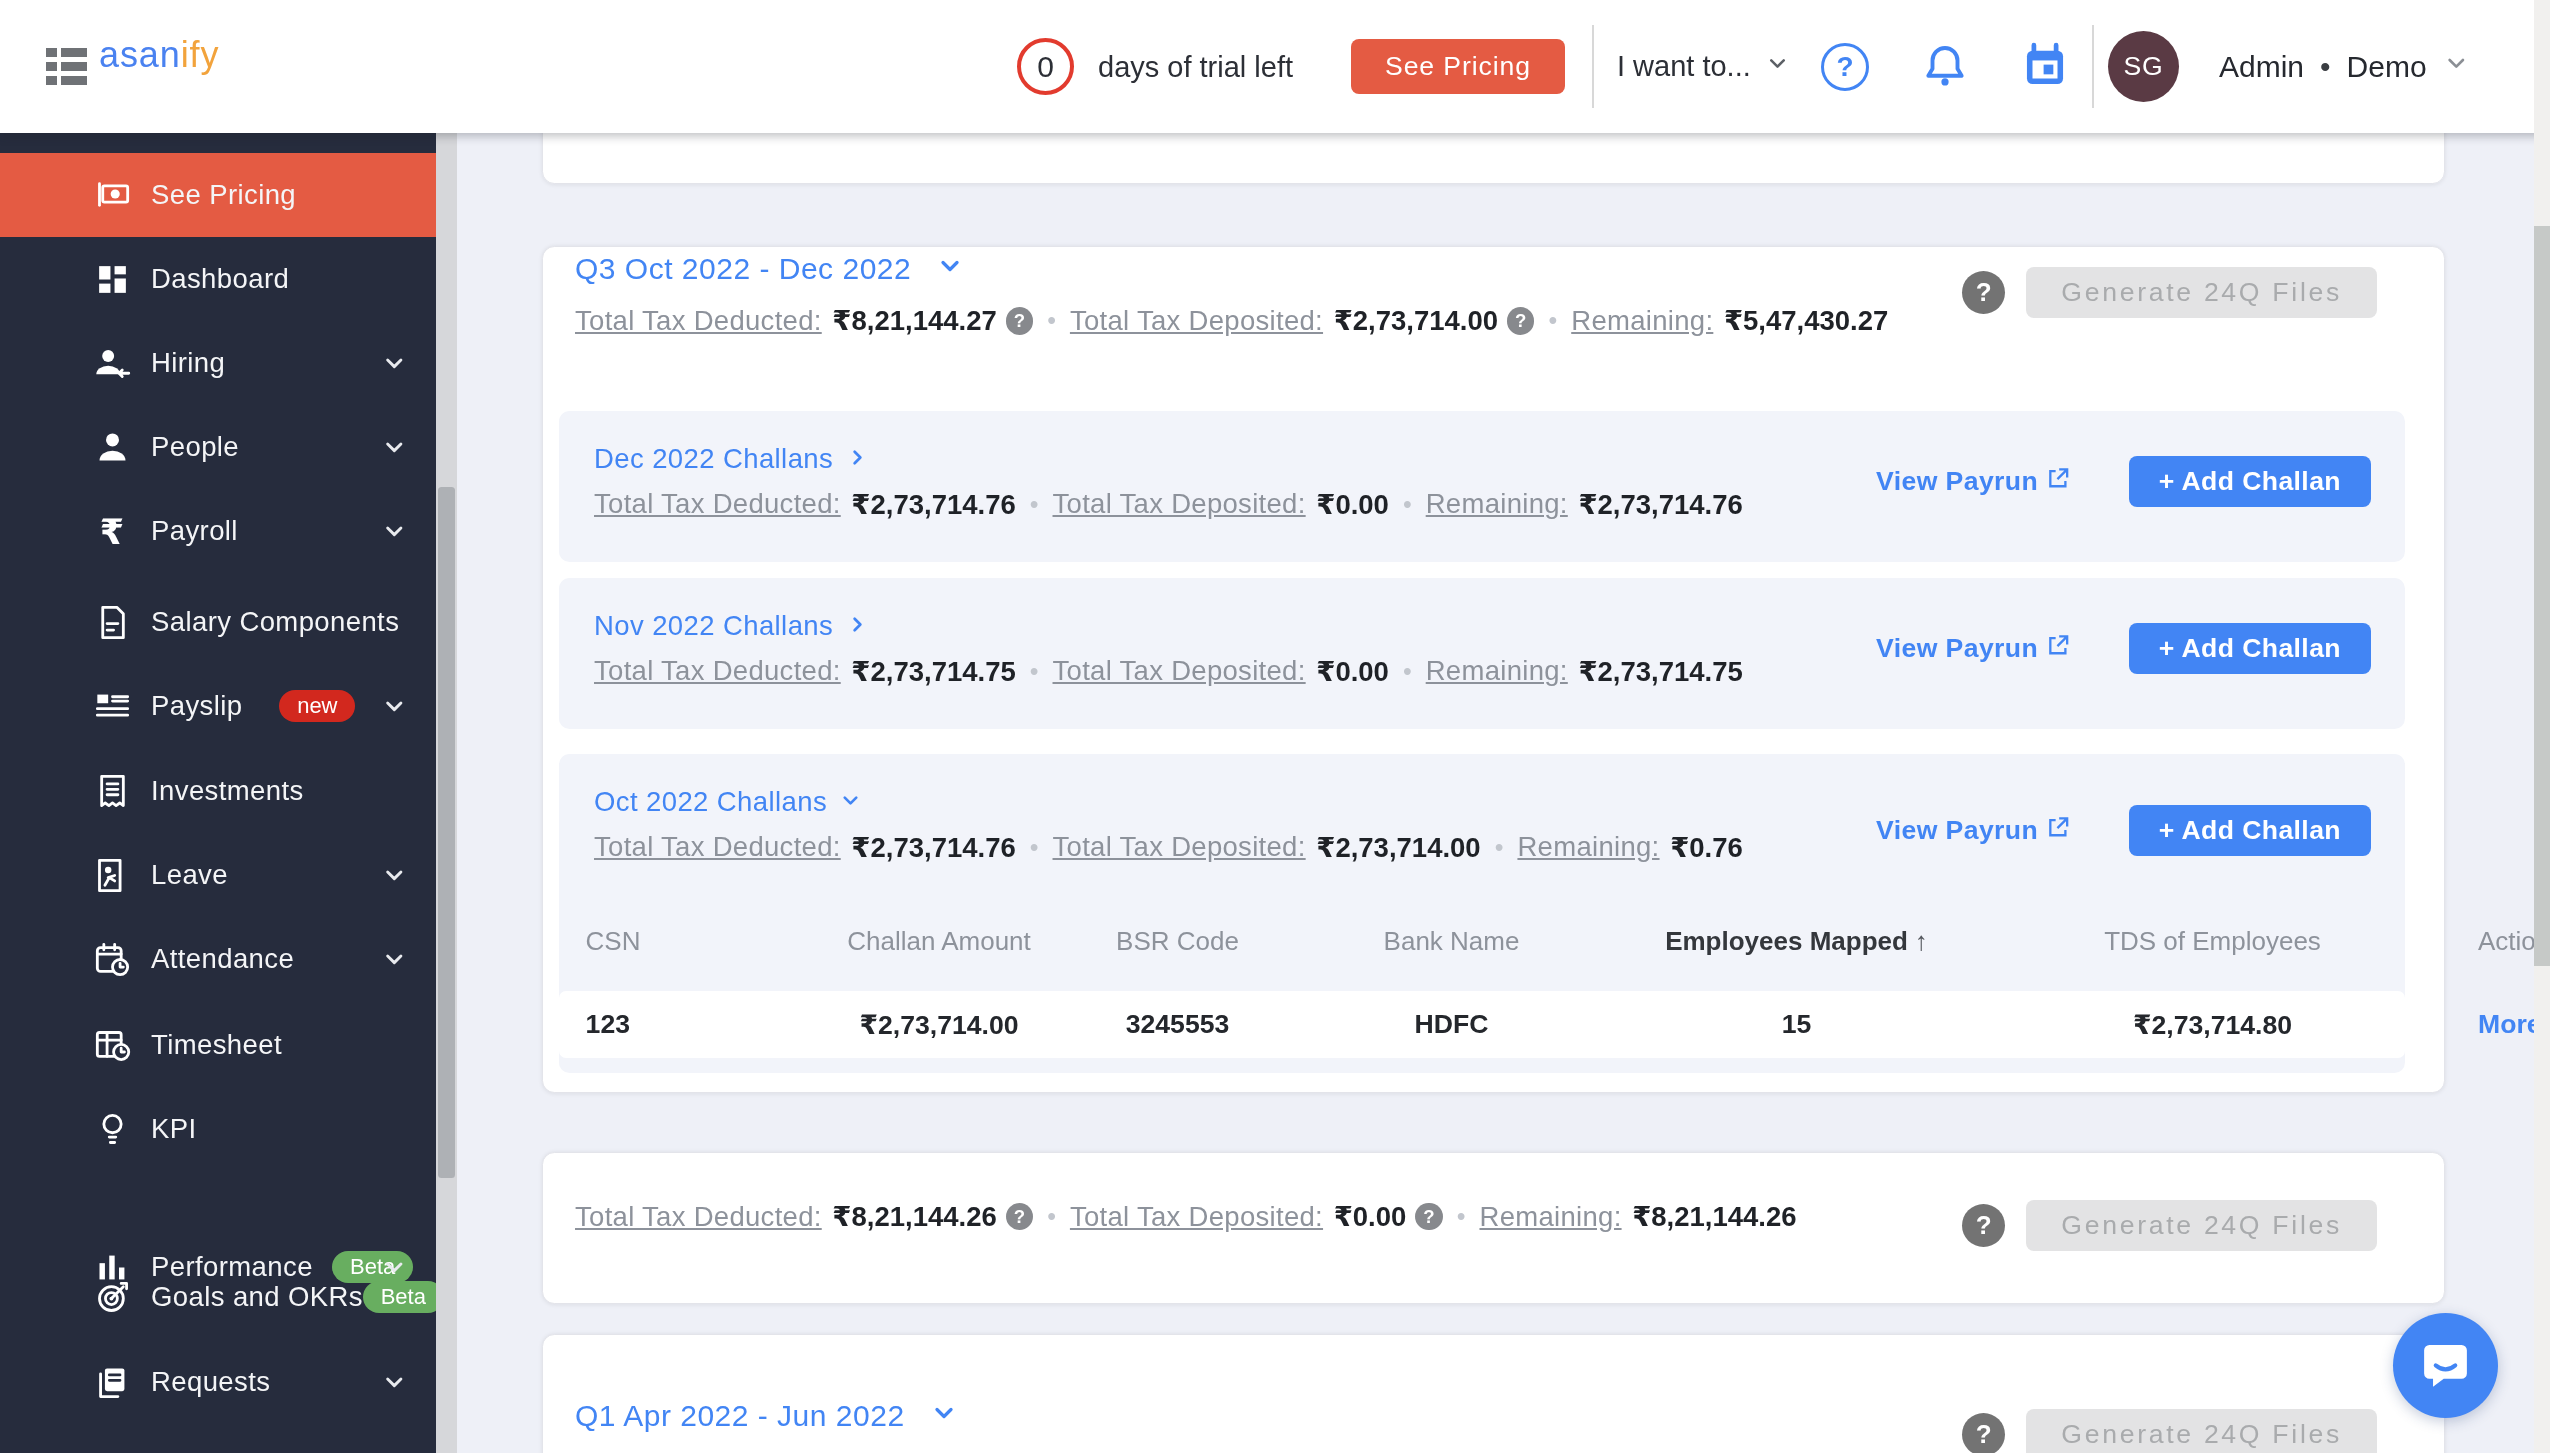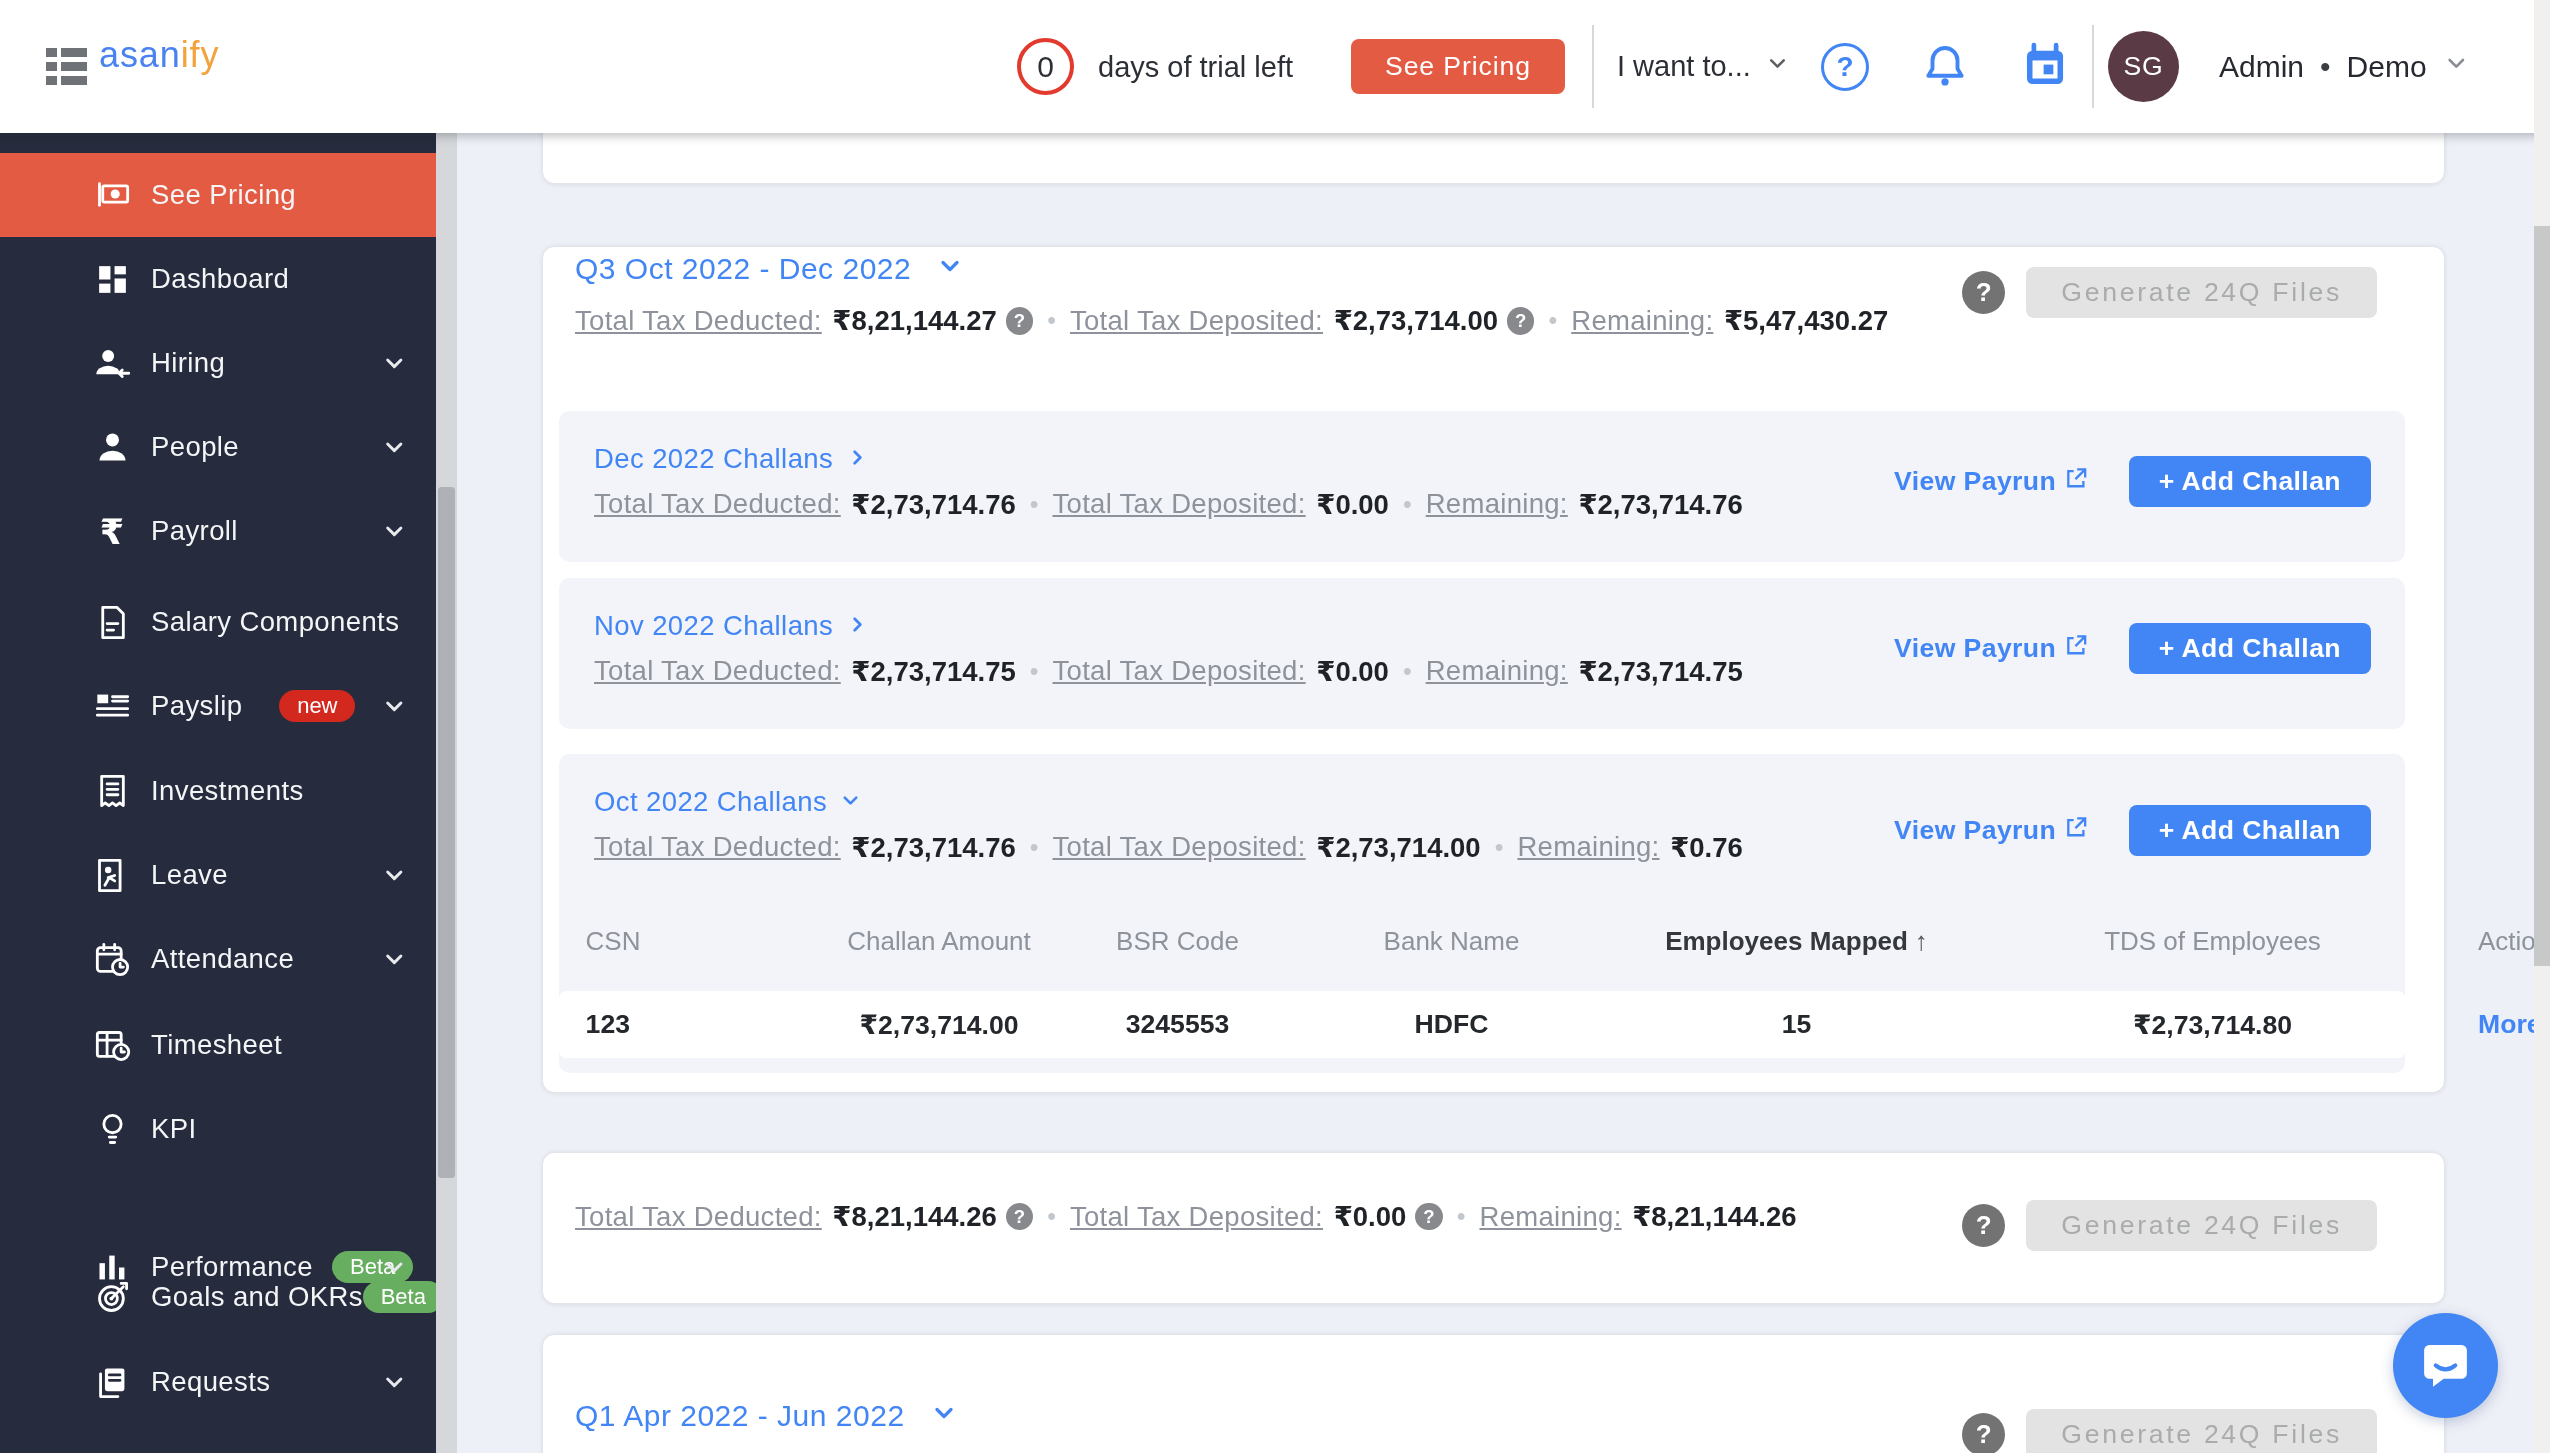--- a/index.html
+++ b/index.html
@@ -73,21 +73,21 @@
     display:flex;align-items:center;justify-content:center;}
   .btn-generate{height:51px;padding:0 35px;background:#e3e3e4;color:#a9abad;border:none;border-radius:8px;
     font-size:26.6px;font-family:inherit;letter-spacing:2.7px;}
 
   .subcard{position:absolute;left:16px;width:1846px;background:#f2f4fa;border-radius:10.6px;}
   .sub-dec{top:164px;height:151px;} .sub-nov{top:331px;height:151px;} .sub-oct{top:507px;height:319px;}
   .sub-head{position:absolute;left:35px;top:32px;}
   .sub-title-row{display:flex;align-items:center;gap:12.4px;height:32px;color:#4285f4;}
   .sub-title{font-size:27.5px;font-weight:500;letter-spacing:0.4px;}
   .sub-head .totals{margin-top:12.4px;height:34px;}
-  .sub-actions{position:absolute;right:34px;display:flex;align-items:center;gap:39px;}
+  .sub-actions{position:absolute;right:34px;display:flex;align-items:center;gap:57px;}
   .sub-dec .sub-actions,.sub-nov .sub-actions{top:45px;} .sub-oct .sub-actions{top:51px;}
   .view-payrun{display:flex;align-items:center;gap:7px;color:#4285f4;font-size:26.6px;font-weight:600;letter-spacing:0.4px;cursor:pointer;}
   .btn-add{height:51px;padding:0 30px;background:#4285f4;color:#fff;border:none;border-radius:8px;
     font-size:26.6px;font-family:inherit;font-weight:600;letter-spacing:0.4px;}
 
   .tgrid{display:grid;grid-template-columns:221px 248px 159px 319px 301px 461px 1fr;align-items:center;gap:35px;}
   .thead{position:absolute;left:0;right:0;top:161px;height:53px;font-size:26px;color:#8d929b;}
   .trow{position:absolute;left:0;right:0;top:237px;height:67px;background:#fff;border-radius:7px;
     font-size:26.6px;font-weight:600;color:#24272c;}
   .c1{padding-left:26.6px;text-align:left;} .c2,.c3,.c4,.c5,.c6{text-align:center;} .c7{text-align:right;padding-right:26.6px;}

